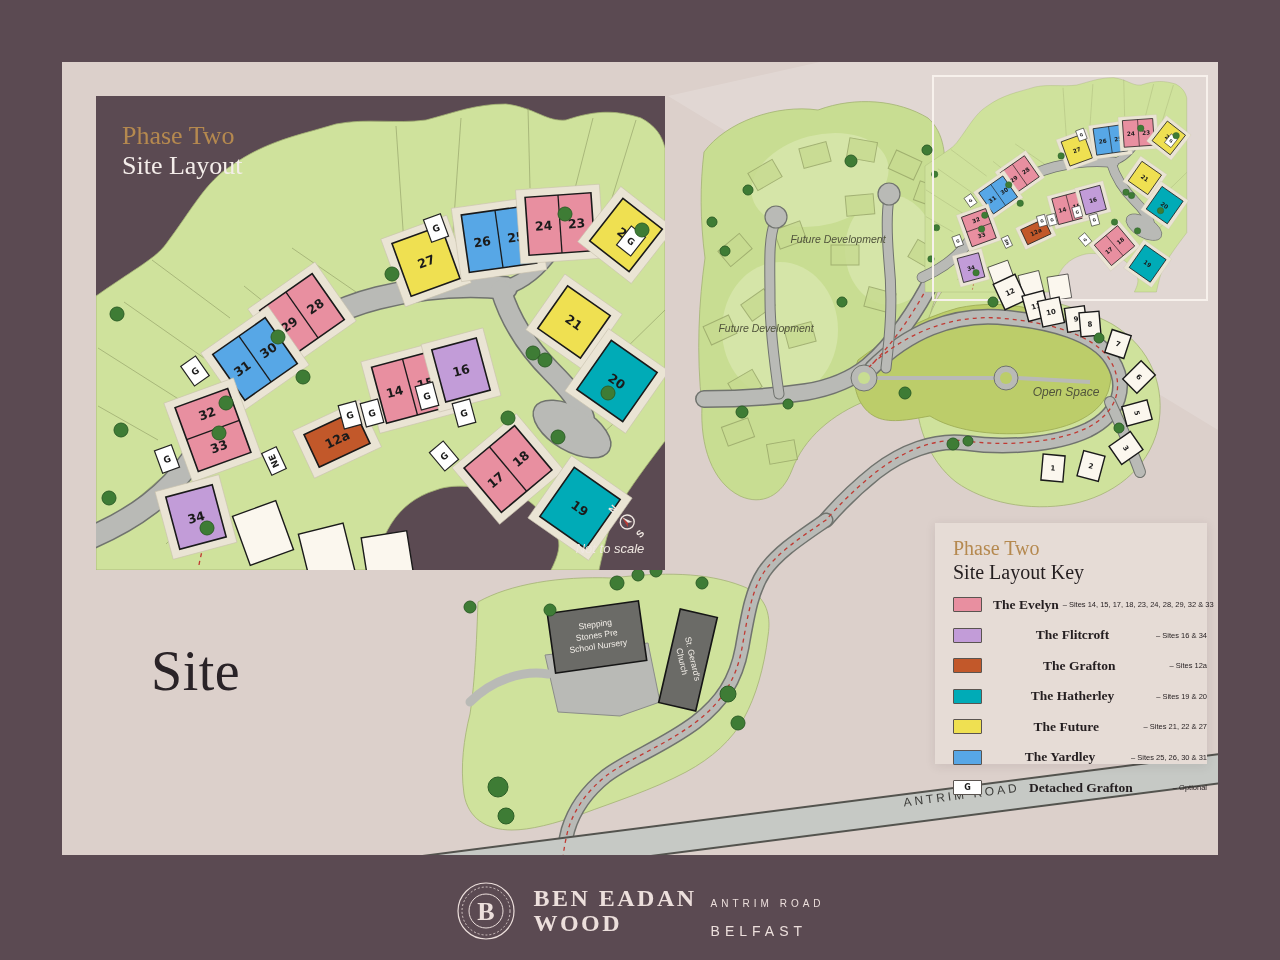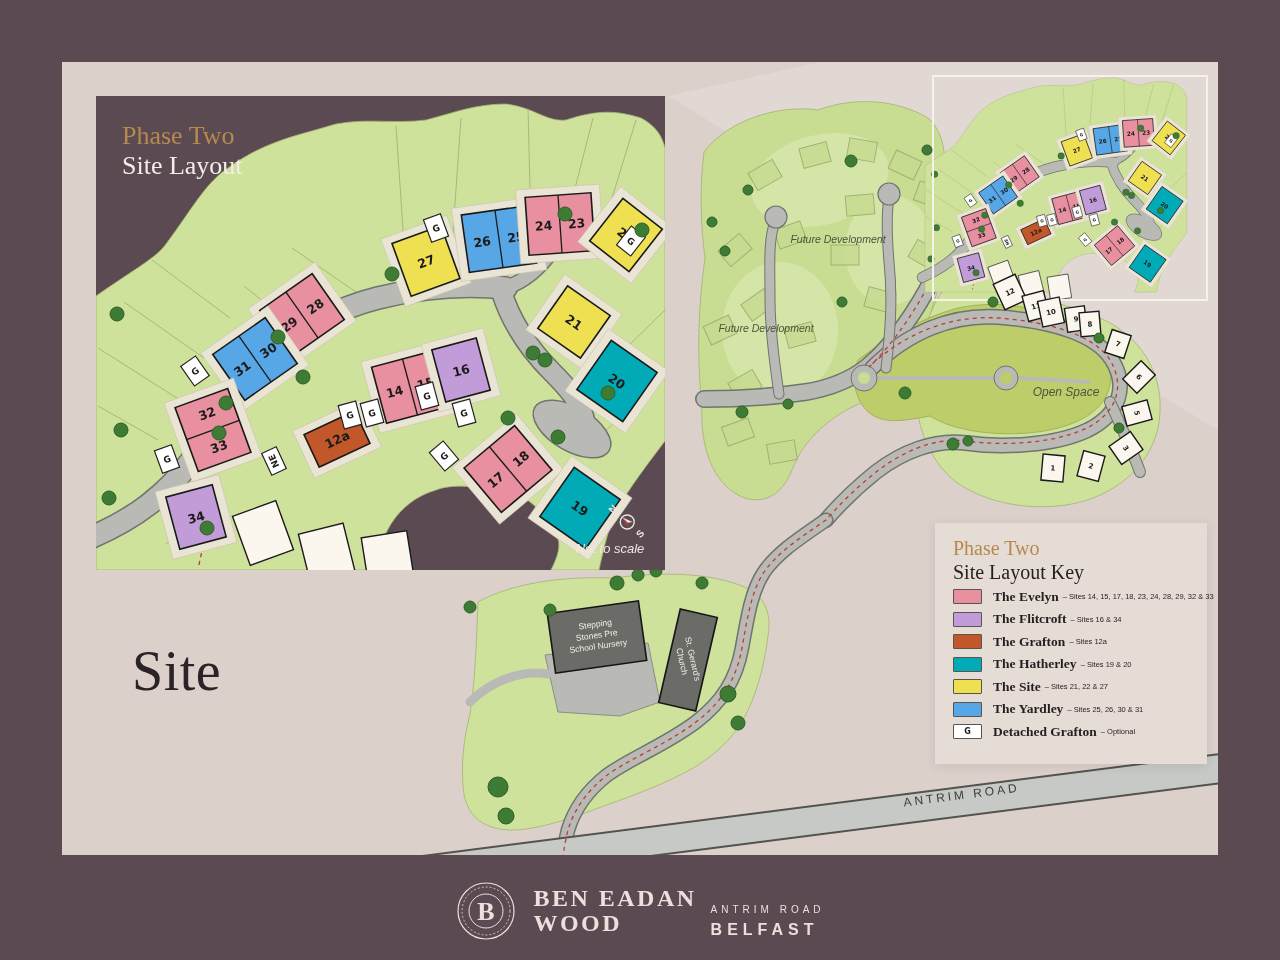--- a/index.html
+++ b/index.html
@@ -29,40 +29,40 @@
   .bldg{fill:#6b6b67;stroke:#151515;stroke-width:1.6;}
   .bldg-label{font-family:"Liberation Sans",sans-serif;fill:#f3efe9;}
   .reddash{fill:none;stroke:#c03a33;stroke-width:1.3;stroke-dasharray:4 4;}
   .inset-gold{font-family:"Liberation Serif",serif;font-size:26px;fill:#b5894f;}
   .inset-white{font-family:"Liberation Serif",serif;font-size:26px;fill:#f4edea;}
   .scale-note{font-family:"Liberation Sans",sans-serif;font-style:italic;font-size:13px;fill:#efe7e1;}
   .compass-letter{font-family:"Liberation Sans",sans-serif;font-size:10px;fill:#efe7e1;font-weight:700;}
   .antrim-label{font-family:"Liberation Sans",sans-serif;font-size:12px;letter-spacing:3px;fill:#3b3b38;}
 
   
-  .site-title{position:absolute;left:132px;top:636px;font-family:"Liberation Serif",serif;
+  .site-title{position:absolute;left:151px;top:636px;font-family:"Liberation Serif",serif;
               font-size:56px;line-height:1.28;color:#2a2327;letter-spacing:.5px;}
   .legend{position:absolute;left:935px;top:523px;width:272px;height:241px;background:#e6dcd6;
           box-shadow:0 2px 10px rgba(60,40,45,.10);padding:14px 0 0 18px;box-sizing:border-box;}
   .legend .t1{font-family:"Liberation Serif",serif;font-size:20px;color:#b5894f;}
   .legend .t2{font-family:"Liberation Serif",serif;font-size:20px;font-weight:400;color:#241e20;margin-top:1px;}
-  .lg-row{display:flex;align-items:center;height:19.5px;margin-top:3px;}
+  .lg-row{display:flex;align-items:center;height:19.5px;margin-top:11px;justify-content:space-between;}
   .lg-swatch{width:27px;height:13px;border:1px solid #5a5450;border-radius:1px;flex:0 0 auto;
              display:flex;align-items:center;justify-content:center;
              font-family:"DejaVu Sans",sans-serif;font-size:8px;font-weight:700;color:#1b1b1b;}
   .lg-name{font-family:"Liberation Serif",serif;font-weight:700;font-size:13.5px;color:#241e20;margin-left:11px;white-space:nowrap;}
   .lg-sites{font-family:"Liberation Sans",sans-serif;font-size:7.5px;color:#241e20;margin-left:4px;white-space:nowrap;}
   .footer{position:absolute;left:0;top:862px;width:1280px;height:98px;display:flex;
           align-items:center;justify-content:center;}
   .footer-inner{display:flex;align-items:center;}
   .brand{margin-left:16px;color:#ecdfdc;font-family:"Liberation Serif",serif;font-weight:700;
          font-size:24px;letter-spacing:2.5px;line-height:1.05;}
   .addr{margin-left:14px;align-self:flex-end;margin-bottom:3px;color:#ecdfdc;}
   .addr .a1{font-family:"Liberation Sans",sans-serif;font-size:10px;letter-spacing:4px;}
-  .addr .a2{font-family:"Liberation Sans",sans-serif;font-size:16px;font-weight:700;letter-spacing:5px;margin-top:6px;}
+  .addr .a2{font-family:"Liberation Sans",sans-serif;font-size:14px;font-weight:400;letter-spacing:5px;margin-top:14px;}
 </style>
 </head>
 <body>
 
 <div class="canvas">
   <div class="panel"></div>
 
   <svg class="map" width="1280" height="960" viewBox="0 0 1280 960">
     <defs>
       <clipPath id="panelClip">
@@ -465,21 +465,21 @@
           <span class="lg-name">The Grafton</span>
           <span class="lg-sites">– Sites 12a</span>
         </div>
         <div class="lg-row">
           <span class="lg-swatch" style="background: rgb(0, 171, 183);"></span>
           <span class="lg-name">The Hatherley</span>
           <span class="lg-sites">– Sites 19 &amp; 20</span>
         </div>
         <div class="lg-row">
           <span class="lg-swatch" style="background: rgb(239, 224, 81);"></span>
-          <span class="lg-name">The Site</span>
+          <span class="lg-name">The Future</span>
           <span class="lg-sites">– Sites 21, 22 &amp; 27</span>
         </div>
         <div class="lg-row">
           <span class="lg-swatch" style="background: rgb(87, 167, 230);"></span>
           <span class="lg-name">The Yardley</span>
           <span class="lg-sites">– Sites 25, 26, 30 &amp; 31</span>
         </div>
         <div class="lg-row">
           <span class="lg-swatch" style="background: rgb(255, 255, 255);">
             <span>G</span>

